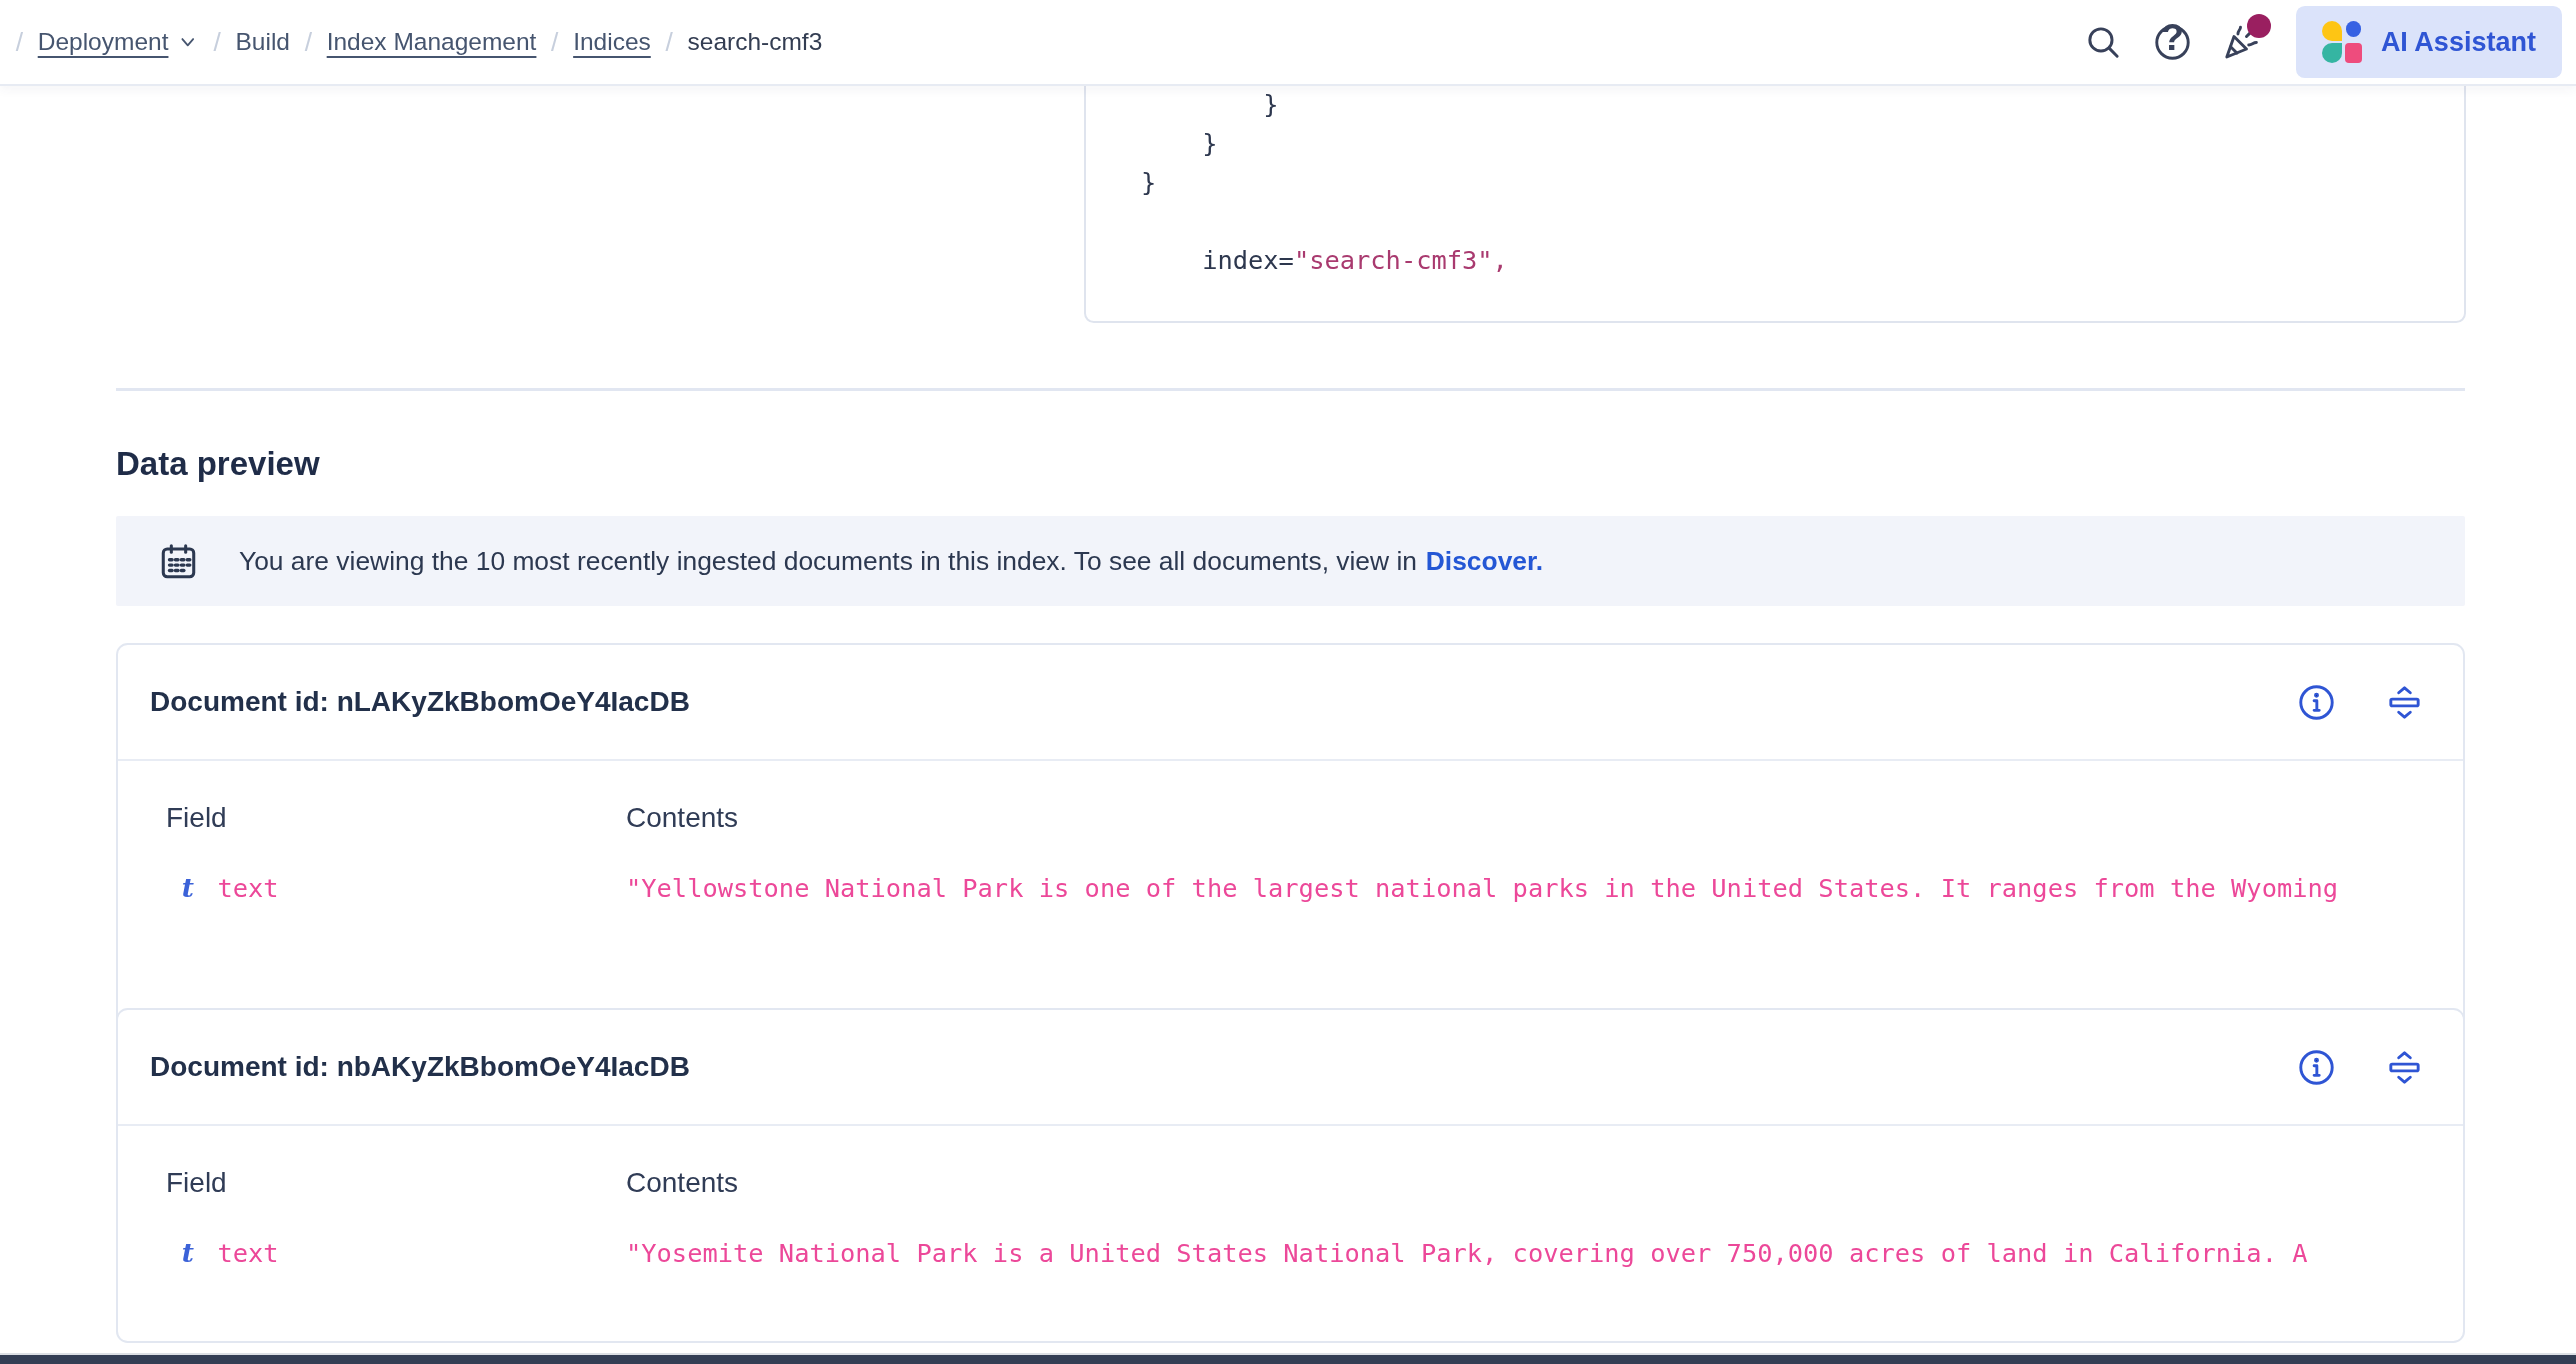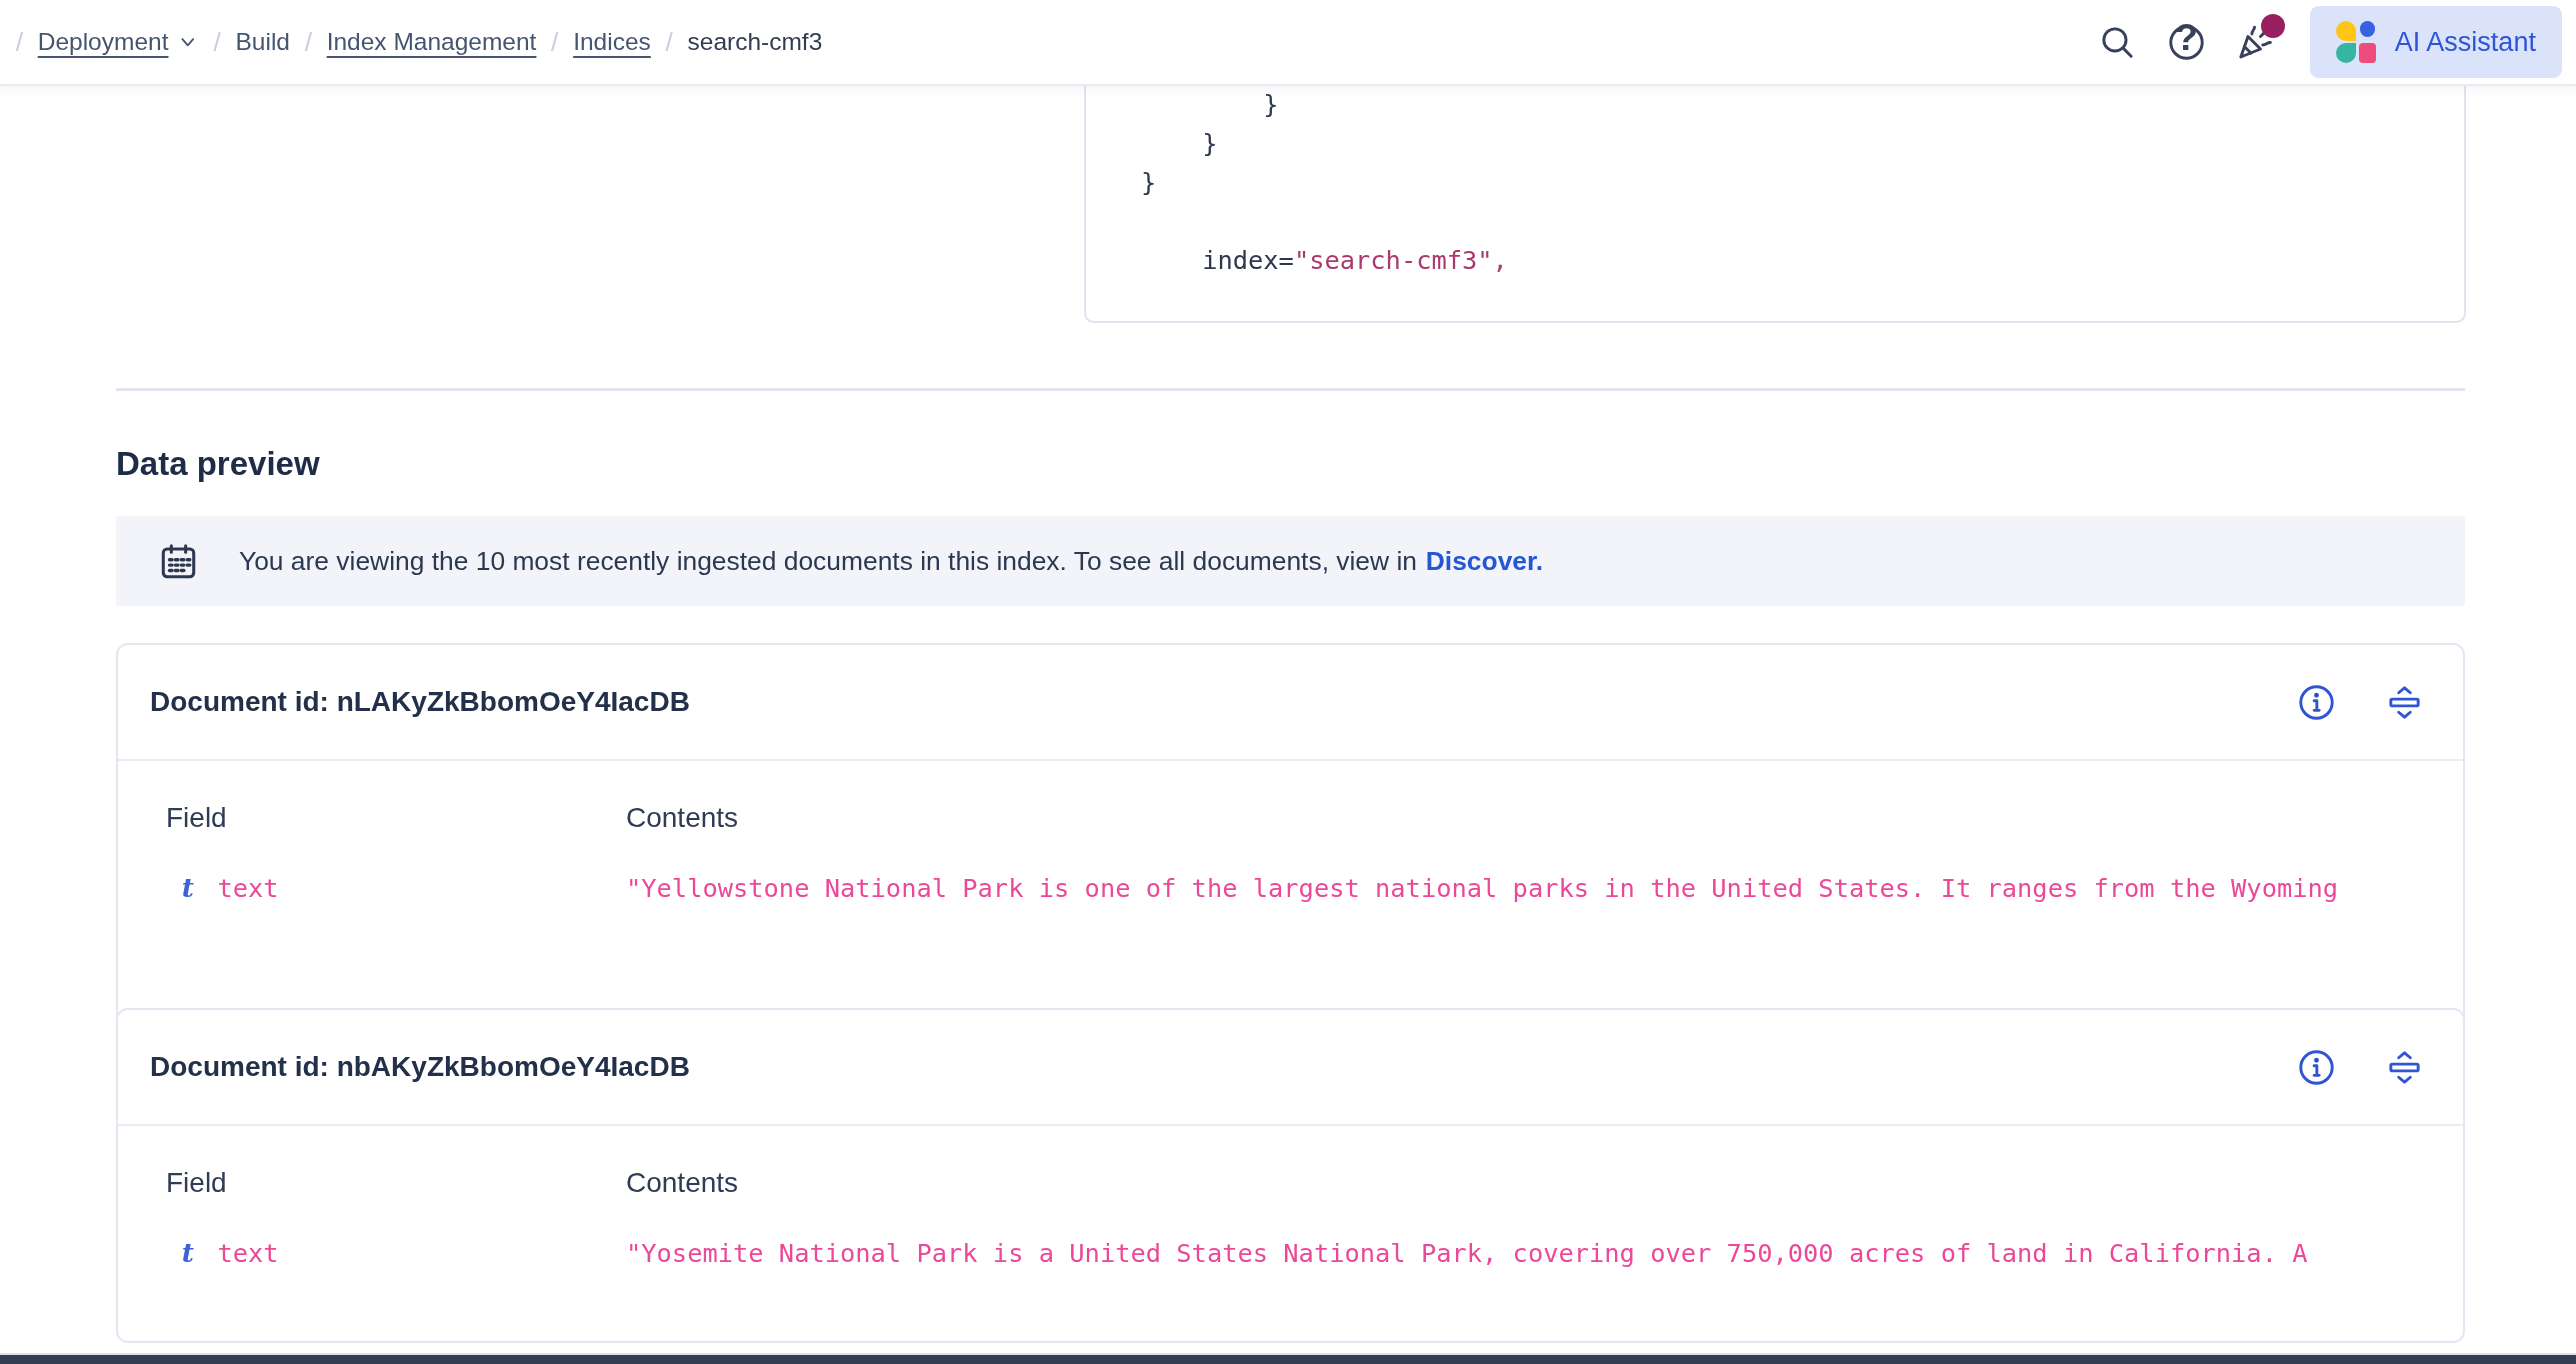--- a/index.html
+++ b/index.html
@@ -29,21 +29,21 @@
   .chev{width:21.5px;height:21.5px;stroke:#46556f;fill:none;stroke-width:2;stroke-linecap:round;stroke-linejoin:round;}
 
   .top-right{display:flex;align-items:center;gap:9.8px;}
   .icon-btn{width:59px;height:59px;display:flex;align-items:center;justify-content:center;position:relative;cursor:pointer;background:none;border:none;}
   .hicon{width:41px;height:41px;stroke:#38415a;fill:none;stroke-width:1.7;stroke-linecap:round;stroke-linejoin:round;}
   .help-q{font-size:22px;font-weight:700;fill:#38415a;stroke:none;font-family:"Liberation Sans",sans-serif;}
   .badge-dot{position:absolute;top:1px;right:-1px;width:24.5px;height:24.5px;border-radius:50%;background:var(--c-badge);}
 
   .ai-btn{height:72px;margin-left:15.7px;border:none;border-radius:8.8px;background:var(--c-aibg);
           display:flex;align-items:center;gap:16.6px;padding:0 26.4px;cursor:pointer;}
-  .ai-label{font-size:27px;font-weight:400;color:var(--c-accent);font-family:"Liberation Sans",sans-serif;}
+  .ai-label{font-size:27px;font-weight:700;color:var(--c-accent);font-family:"Liberation Sans",sans-serif;}
   .ai-logo{width:42px;height:42px;display:grid;grid-template-columns:1fr 1fr;grid-template-rows:1fr 1fr;gap:2.9px;}
   .ai-tl{background:#fec514;border-radius:19.6px 19.6px 0 19.6px;}
   .ai-tr{background:#3661e3;border-radius:50%;width:15.7px;height:15.7px;margin-left:1px;}
   .ai-bl{background:#35b5a2;border-radius:19.6px 0 19.6px 19.6px;}
   .ai-br{background:#ee4c7d;border-radius:3.9px;width:17.6px;height:19.6px;}
 
   
   .codebox{position:absolute;left:1084px;top:-108px;width:1382px;height:431px;background:#fff;
            border:2px solid #dfe4ee;border-radius:9.8px;z-index:1;
            padding:191px 0 0 55px;overflow:hidden;}

